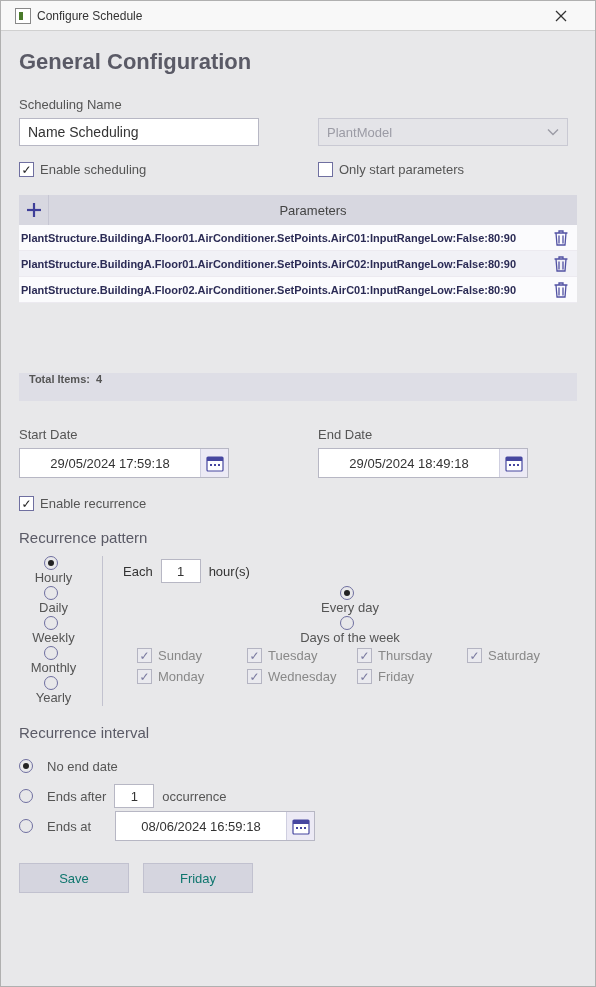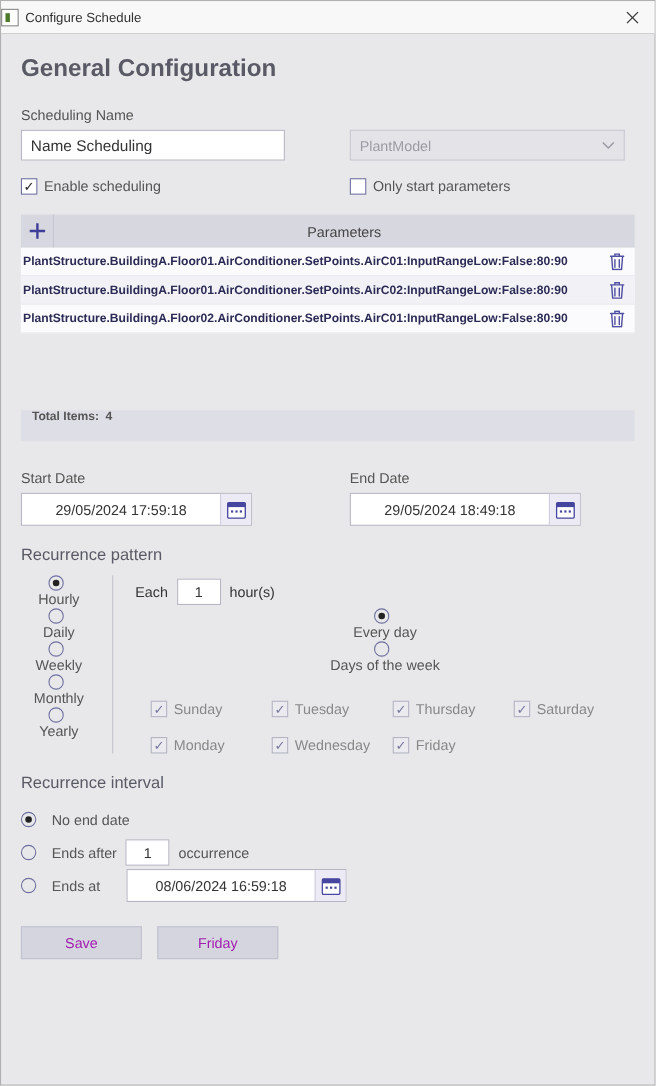--- a/index.html
+++ b/index.html
@@ -18,21 +18,21 @@
     border: 1px solid #b0b0b0;
     display: flex;
     flex-direction: column;
   }
   .titlebar {
     height: 30px;
     background: #f8f8f8;
     border-bottom: 1px solid #d0d0d0;
     display: flex;
     align-items: center;
-    padding: 0 0;
+    padding: 0 14px;
   }
   .titlebar .app-icon {
     width: 16px; height: 16px;
     border: 1px solid #888;
     background: #fff;
     position: relative;
     margin-right: 6px;
   }
   .titlebar .app-icon::after {
     content: "";
@@ -237,22 +237,22 @@
     background: #fff;
     text-align: center;
     font-size: 13px;
     color: #333;
     display: inline-flex;
     align-items: center; justify-content: center;
   }
   .days-grid {
     display: grid;
     grid-template-columns: repeat(4, 110px);
-    row-gap: 18px;
-    margin-top: 24px;
+    row-gap: 6px;
+    margin-top: 2px;
     margin-left: 14px;
   }
   .days-grid .check-row .check-label { color: #888; }
 
   .interval-row {
     display: flex;
     align-items: center;
     height: 30px;
     font-size: 13px;
     color: #555;
@@ -263,21 +263,21 @@
   .button-bar {
     display: flex;
     gap: 14px;
     margin-top: 22px;
   }
   .btn {
     width: 110px;
     height: 30px;
     background: #d5d5df;
     border: 1px solid #c1c1cf;
-    color: #a21caf;
+    color: #0f766e;
     font-size: 13px;
     display: flex;
     align-items: center; justify-content: center;
     cursor: pointer;
   }
 </style>
 </head>
 <body>
 
 <div class="window">
@@ -394,20 +394,24 @@
               <rect x="1" y="3" width="16" height="4" fill="#4646a0"></rect>
               <rect x="4" y="10" width="2" height="2" fill="#4646a0"></rect>
               <rect x="8" y="10" width="2" height="2" fill="#4646a0"></rect>
               <rect x="12" y="10" width="2" height="2" fill="#4646a0"></rect>
             </svg>
           </span>
         </div>
       </div>
     </div>
 
+    <div class="check-row" style="margin-top:18px;">
+      <span class="checkbox checked"></span>
+      <span class="check-label">Enable recurrence</span>
+    </div>
 
     <div class="section-title">Recurrence pattern</div>
     <div class="recur-area">
       <div class="recur-left">
         <div class="radio-row">
           <span class="radio checked"></span>
           <span>Hourly</span>
         </div>
         <div class="radio-row">
           <span class="radio"></span>

